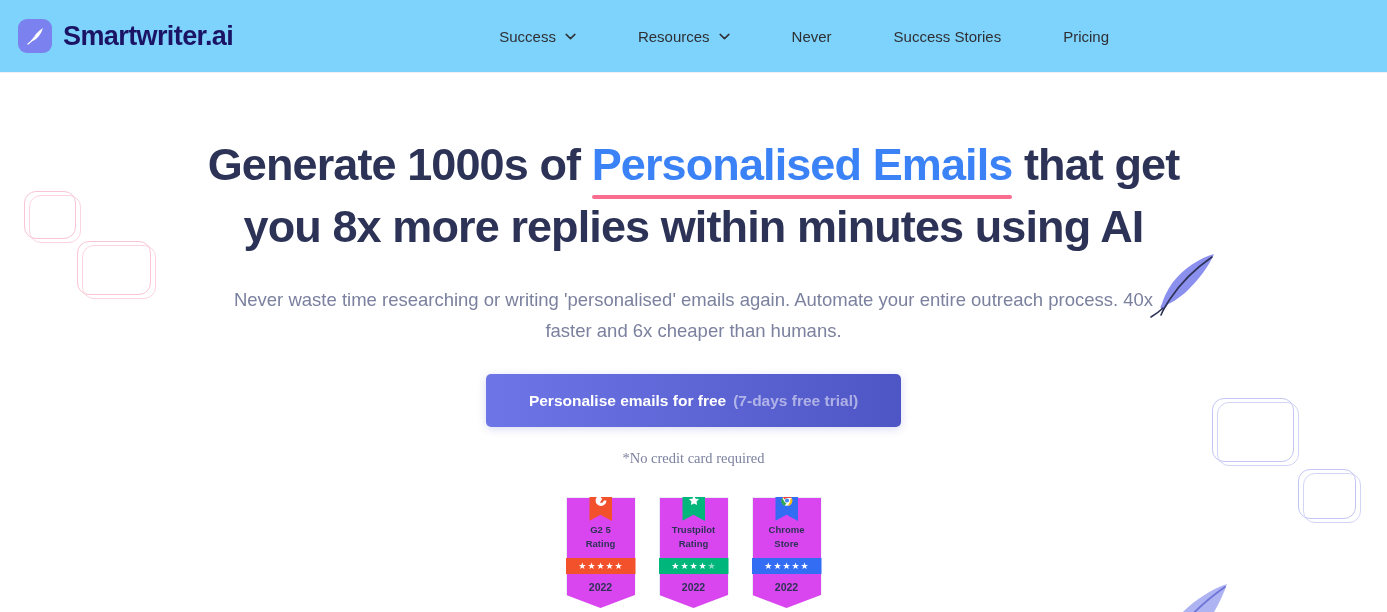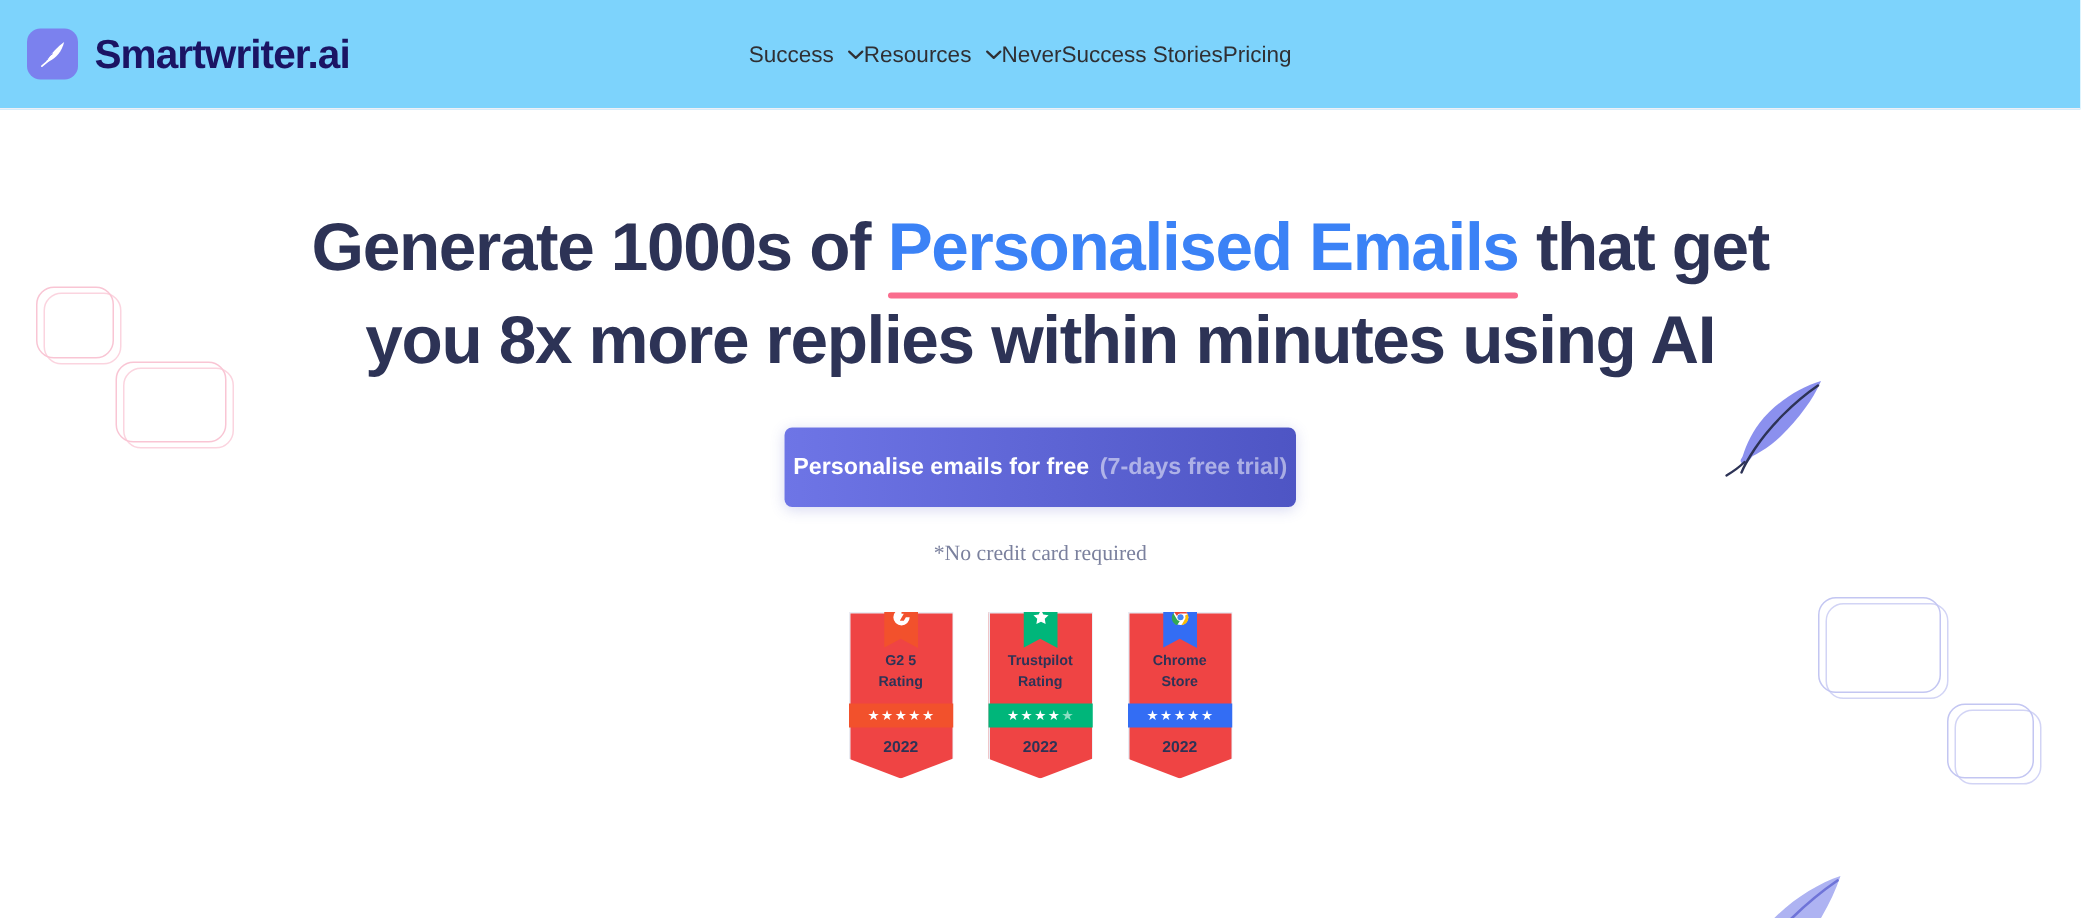--- a/index.html
+++ b/index.html
@@ -65,21 +65,21 @@
   .nav-item {
     display: flex;
     align-items: center;
     gap: 9px;
     font-size: 15px;
     color: #2f2f33;
     cursor: pointer;
     white-space: nowrap;
     padding: 6px 0;
   }
-  .nav-item + .nav-item { }
+  .nav-item + .nav-item { margin-left: 62px; }
 
   .chev {
     width: 11px;
     height: 7px;
     display: block;
   }
 
   
   .hero {
     position: relative;
@@ -131,21 +131,21 @@
     font-weight: 400;
   }
 
   .cta-wrap { margin-top: 28px; }
 
   .cta-button {
     display: inline-flex;
     align-items: center;
     justify-content: center;
     gap: 7px;
-    width: 341px;
+    width: 415px;
     height: 53px;
     border: none;
     border-radius: 5px;
     background: linear-gradient(90deg, #6e75e6 0%, #4e55c4 100%);
     color: #ffffff;
     font-family: "Liberation Sans", sans-serif;
     font-size: 15.5px;
     font-weight: bold;
     cursor: pointer;
     box-shadow: 0 2px 9px rgba(78, 85, 196, 0.22);
@@ -167,21 +167,21 @@
   .badges {
     margin-top: 30px;
     display: flex;
     justify-content: center;
     gap: 23px;
   }
 
   .badge {
     width: 70px;
     position: relative;
-    background: #ef4444;
+    background: #d946ef;
     border: 1px solid #e9ebf2;
     border-bottom: none;
     padding-top: 15px;
     filter: drop-shadow(0 0 0 transparent);
     clip-path: polygon(0 0, 100% 0, 100% 88%, 50% 100%, 0 88%);
   }
 
   .badge-tab {
     position: absolute;
     top: -8px;
@@ -326,20 +326,21 @@
   <div class="hero-inner">
 
     <h1 class="headline">
       <span>Generate 1000s of</span>
       <span class="hl-accent">Personalised Emails</span>
       <span>that get</span>
       <br>
       <span>you 8x more replies within minutes using AI</span>
     </h1>
 
+    <p class="subhead">Never waste time researching or writing 'personalised' emails again. Automate your entire outreach process. 40x faster and 6x cheaper than humans.</p>
 
     <div class="cta-wrap">
       <button class="cta-button">
         <span>Personalise emails for free</span>
         <span class="cta-sub">(7-days free trial)</span>
       </button>
     </div>
 
     <div class="note">*No credit card required</div>
 

